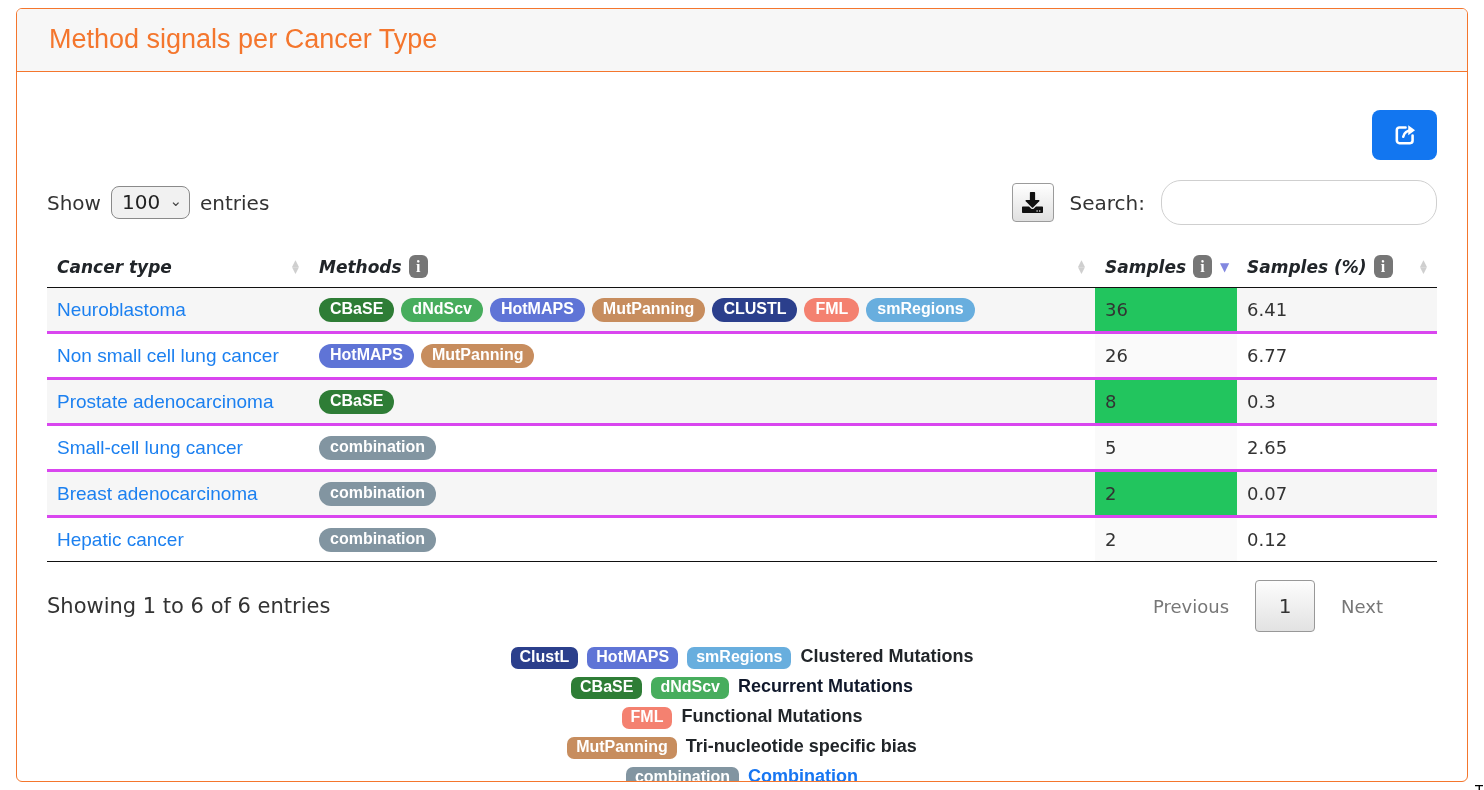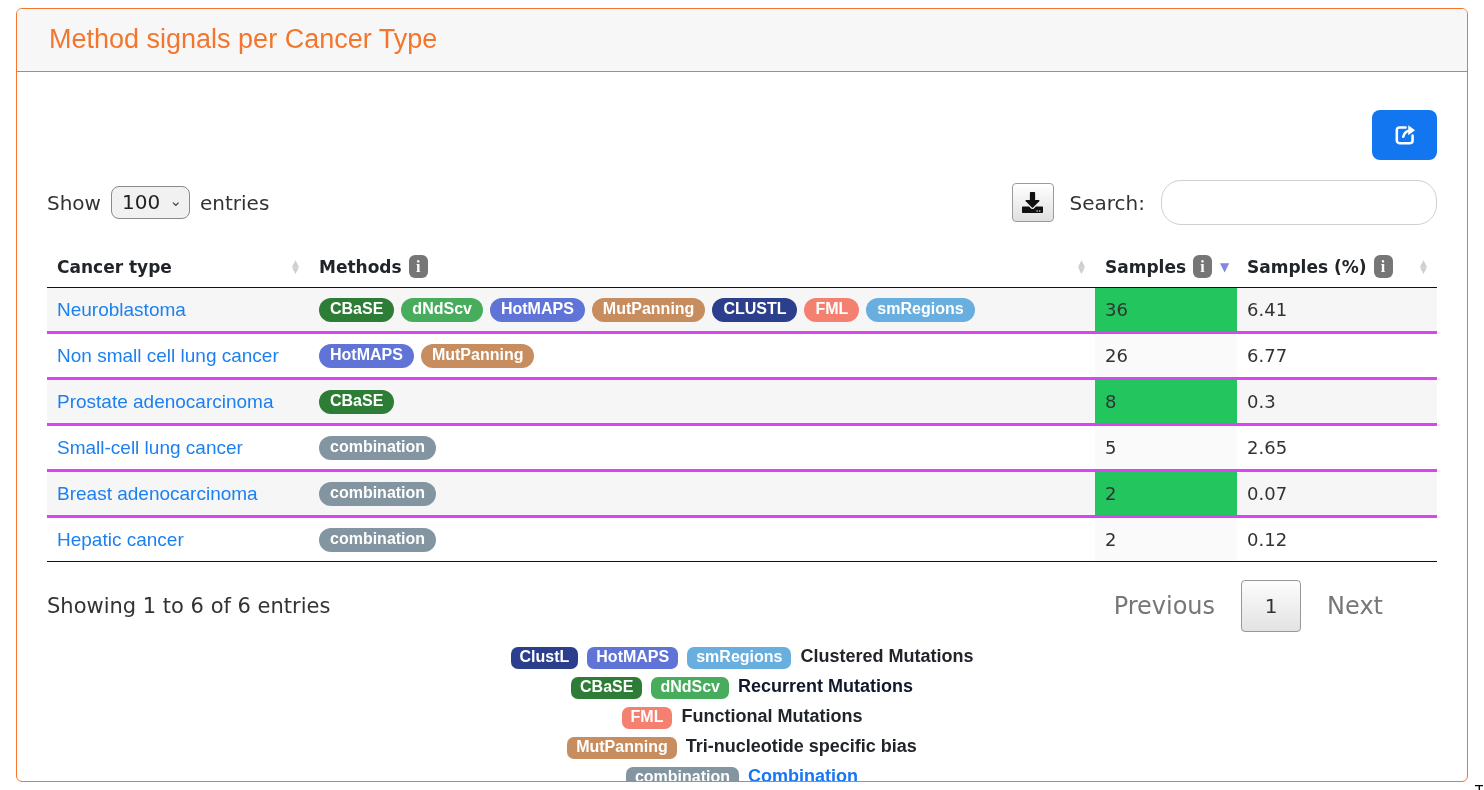--- a/index.html
+++ b/index.html
@@ -43,21 +43,21 @@
     border-radius:20px; font-size:18px; padding:0 16px; outline:none; color:#333; }
 
   table.datatable { width:100%; border-collapse:collapse; table-layout:fixed; }
   .col-cancer { width:262px; }
   .col-samples { width:142px; }
   .col-pct { width:200px; }
 
   thead th { border-bottom:1px solid #111; padding:8px 10px 9px;
     font-size:17px; font-weight:700; color:#212529; text-align:left; }
   .th-flex { display:flex; align-items:center; }
-  .th-label { white-space:nowrap; }
+  .th-label { white-space:nowrap;font-style:italic; }
   .info-icon { display:inline-flex; align-items:center; justify-content:center;
     width:19px; height:23px; margin-left:7px; background:#767676; border-radius:6px;
     color:#fff; font-family:"Liberation Serif", serif; font-weight:700;
     font-size:16px; flex:none; }
   .sort-stack { margin-left:auto; display:flex; flex-direction:column;
     align-items:center; line-height:7px; font-size:9px; color:#cfcfcf;
     padding-left:8px; flex:none; }
   .sort-active-desc { margin-left:8px; font-size:12px; color:#8288e0; flex:none; }
 
   tbody td { padding:9px 10px; font-size:18px; border-top:3px solid #d946ef;
@@ -75,21 +75,21 @@
     font-family:"Liberation Sans", sans-serif; white-space:nowrap; }
   .table-badge { font-size:16px; padding:2px 11px 4px; border-radius:13px;
     margin-right:7px; }
   .legend-badge { font-size:16px; padding:1px 9px 3px; border-radius:7px;
     margin-right:9px; }
 
   .footer-row { display:flex; justify-content:space-between; align-items:center;
     margin-top:18px; }
   .showing-info { font-size:21px; color:#333; }
   .pagination { display:flex; align-items:center; margin-right:28px; }
-  .page-prev, .page-next { font-size:24px; color:#777; padding:0 26px; cursor:default; }
+  .page-prev, .page-next { font-size:18px; color:#777; padding:0 26px; cursor:default; }
   .page-current { width:60px; height:52px; display:flex; align-items:center;
     justify-content:center; font-size:20px; color:#333;
     border:1px solid #989898; border-radius:4px;
     background:linear-gradient(#fdfdfd,#e2e2e2); cursor:pointer; }
 
   .legend { margin-top:14px; text-align:center; font-family:"Liberation Sans", sans-serif; }
   .legend-line { margin-bottom:7px; }
   .legend-label { font-size:18px; font-weight:700; color:#212529; }
 
   .corner-artifact { position:absolute; right:1px; bottom:0px; width:8px; height:7px;

